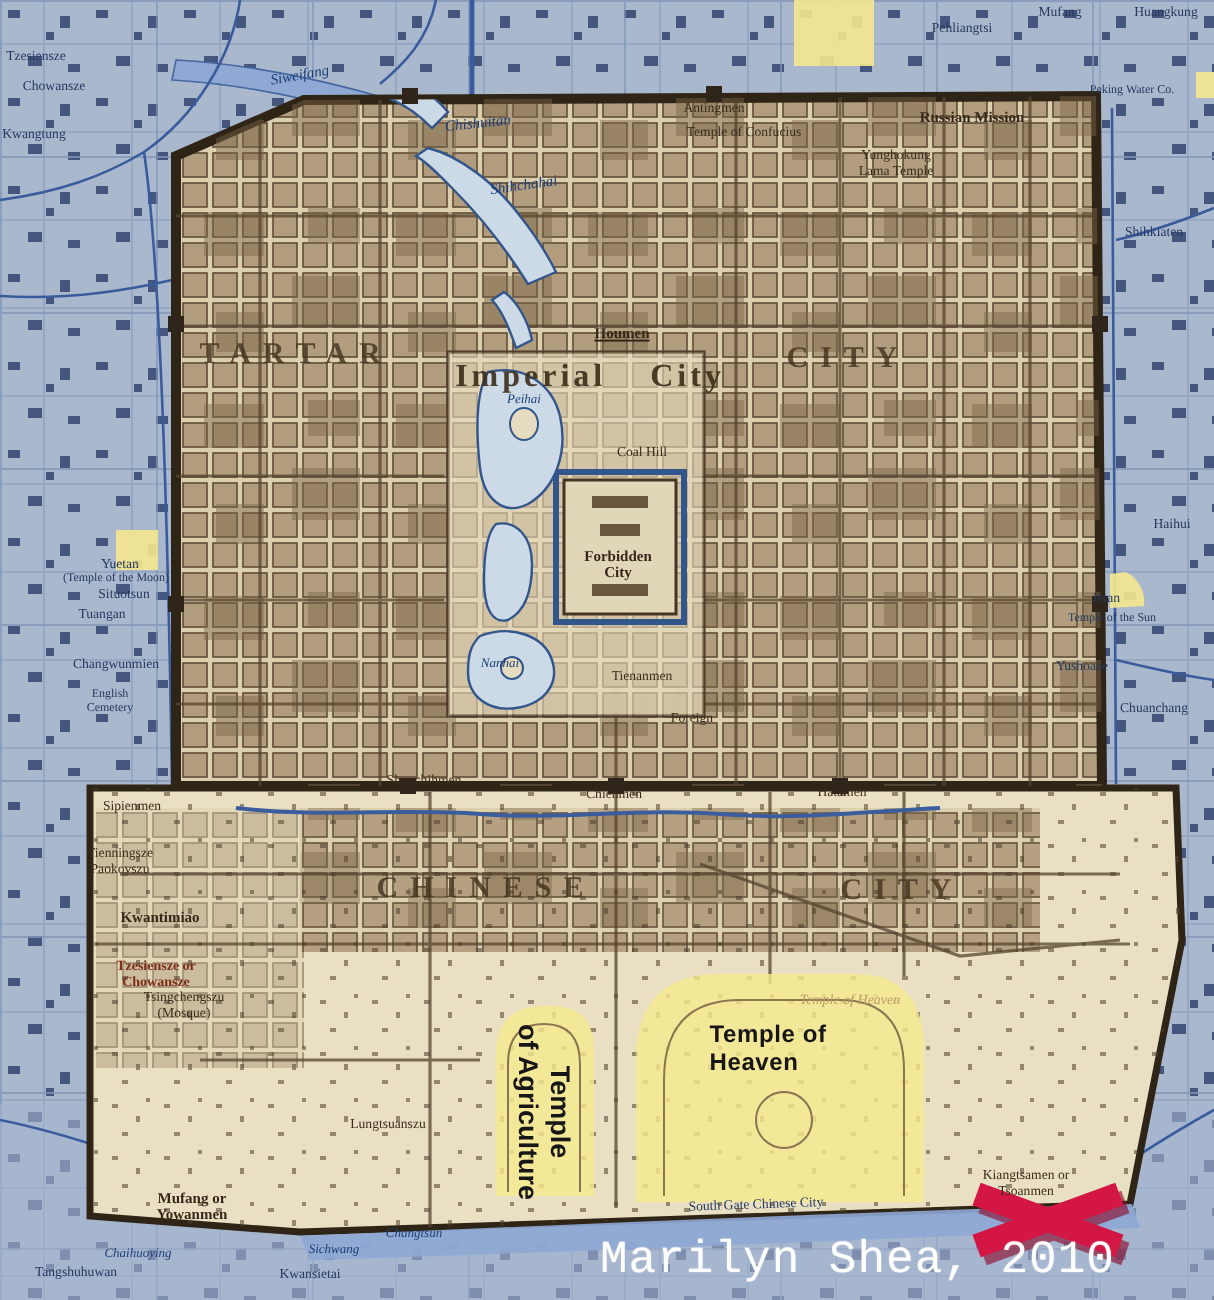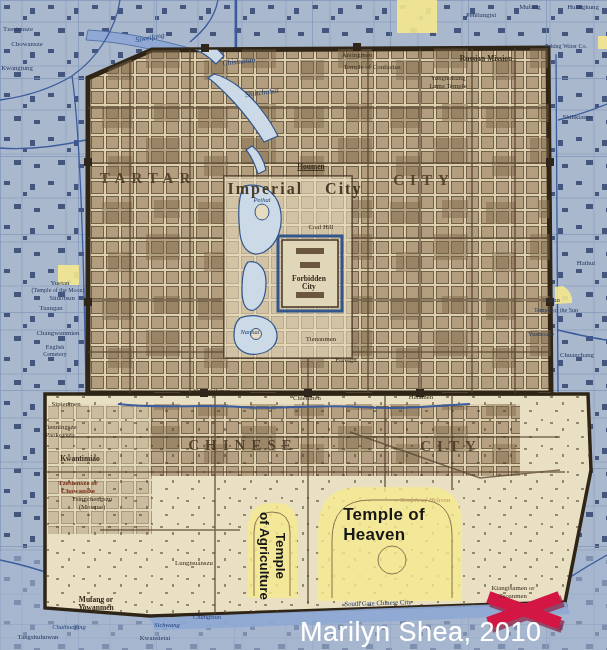--- a/index.html
+++ b/index.html
@@ -10,28 +10,28 @@
   .lbl{position:absolute;transform:translate(-50%,-50%);white-space:nowrap;
        text-align:center;line-height:1.12}
   .big{font-size:15px;letter-spacing:6px;color:#46331f;opacity:.82;font-weight:bold}
   .imp{font-size:16px;letter-spacing:2px;word-spacing:16px;color:#3c2d1a;opacity:.9;font-weight:bold}
   .smdk{font-size:7.5px;color:#35281a;font-weight:bold}
   .gate{font-size:6.8px;color:#3a2c1d}
   .red{font-size:7px;color:#7c2d18;font-weight:bold}
   .smbl{font-size:7.5px;font-style:italic;color:#1c3e78}
   .smnv{font-size:6.8px;color:#24395f}
   .faint{font-size:7px;font-style:italic;color:#bb9a68}
-  .modern{font-family:"Liberation Sans",sans-serif;font-size:17px;font-weight:700;
+  .modern{font-family:"Liberation Sans",sans-serif;font-size:12px;font-weight:700;
           color:#161616;letter-spacing:.3px;line-height:1.15}
   .modern2{font-family:"Liberation Sans",sans-serif;font-size:13.5px;font-weight:700;
           color:#161616;line-height:1.15}
   .la{text-align:left}
   .f6{font-size:6px}.f65{font-size:6.5px}
-  .attr{position:absolute;left:300px;top:617px;font-family:Liberation Sans, sans-serif;
-        font-size:27px;color:#ffffff;letter-spacing:.5px;text-shadow:0 0 1px rgba(255,255,255,.4)}
+  .attr{position:absolute;left:300px;top:617px;font-family:Liberation Mono, monospace;
+        font-size:23px;color:#ffffff;letter-spacing:.5px;text-shadow:0 0 1px rgba(255,255,255,.4)}
 </style>
 </head>
 <body>
 
 <div class="stage">
 
 <svg width="607" height="650" viewBox="0 0 607 650">
   <defs>
     <pattern id="pb" width="44" height="44" patternUnits="userSpaceOnUse">
       <rect width="44" height="44" fill="#aab8ce"></rect>

